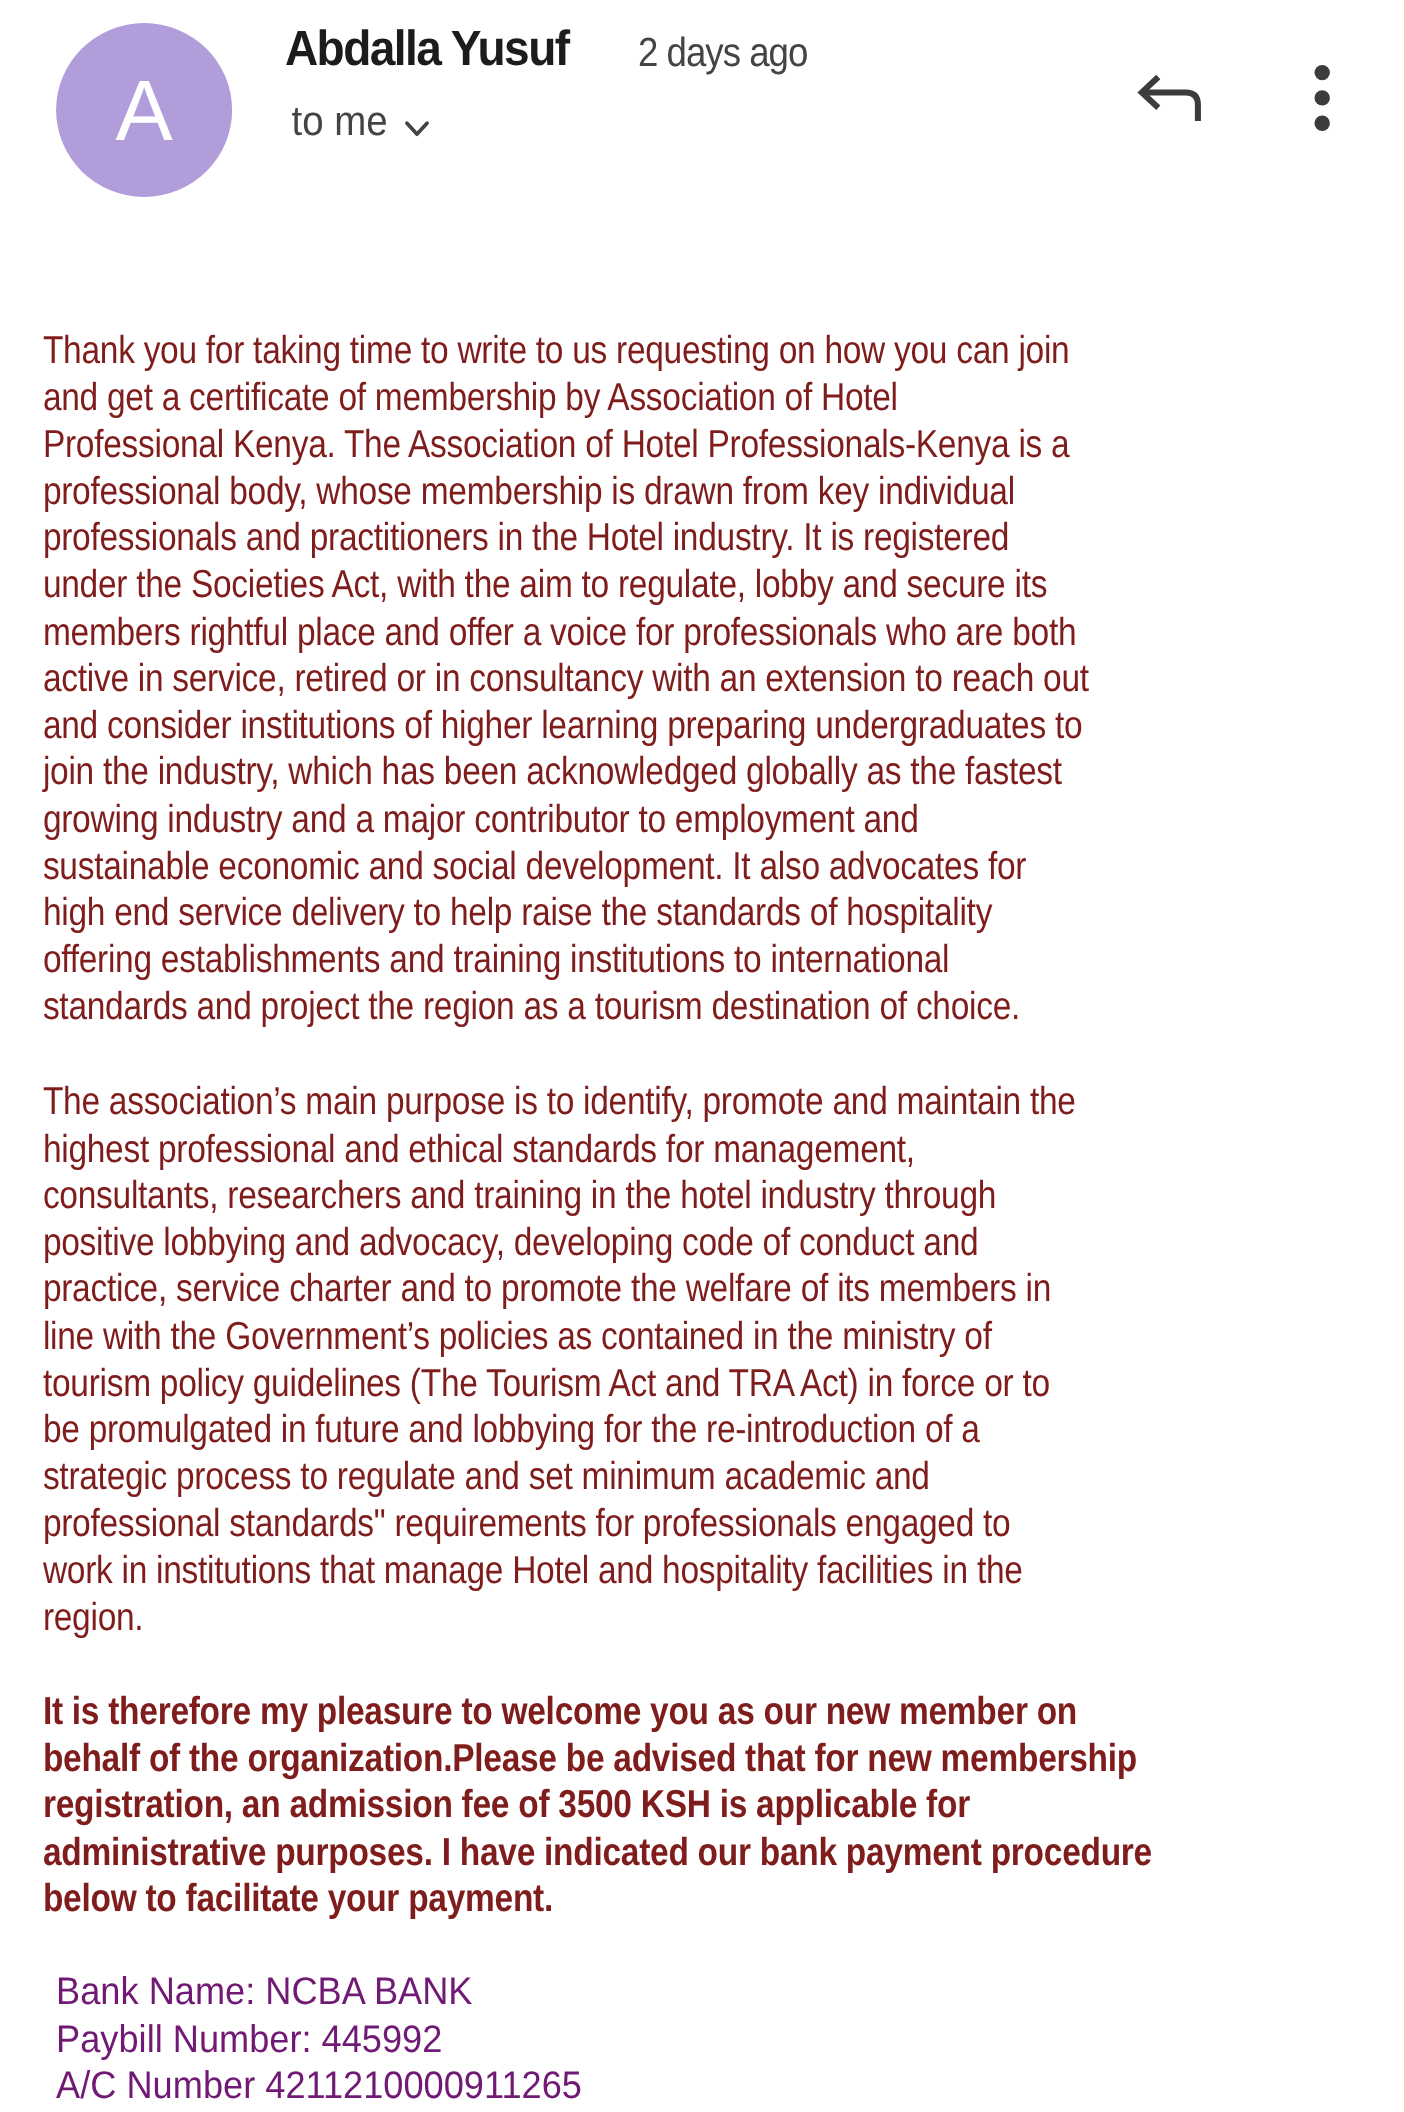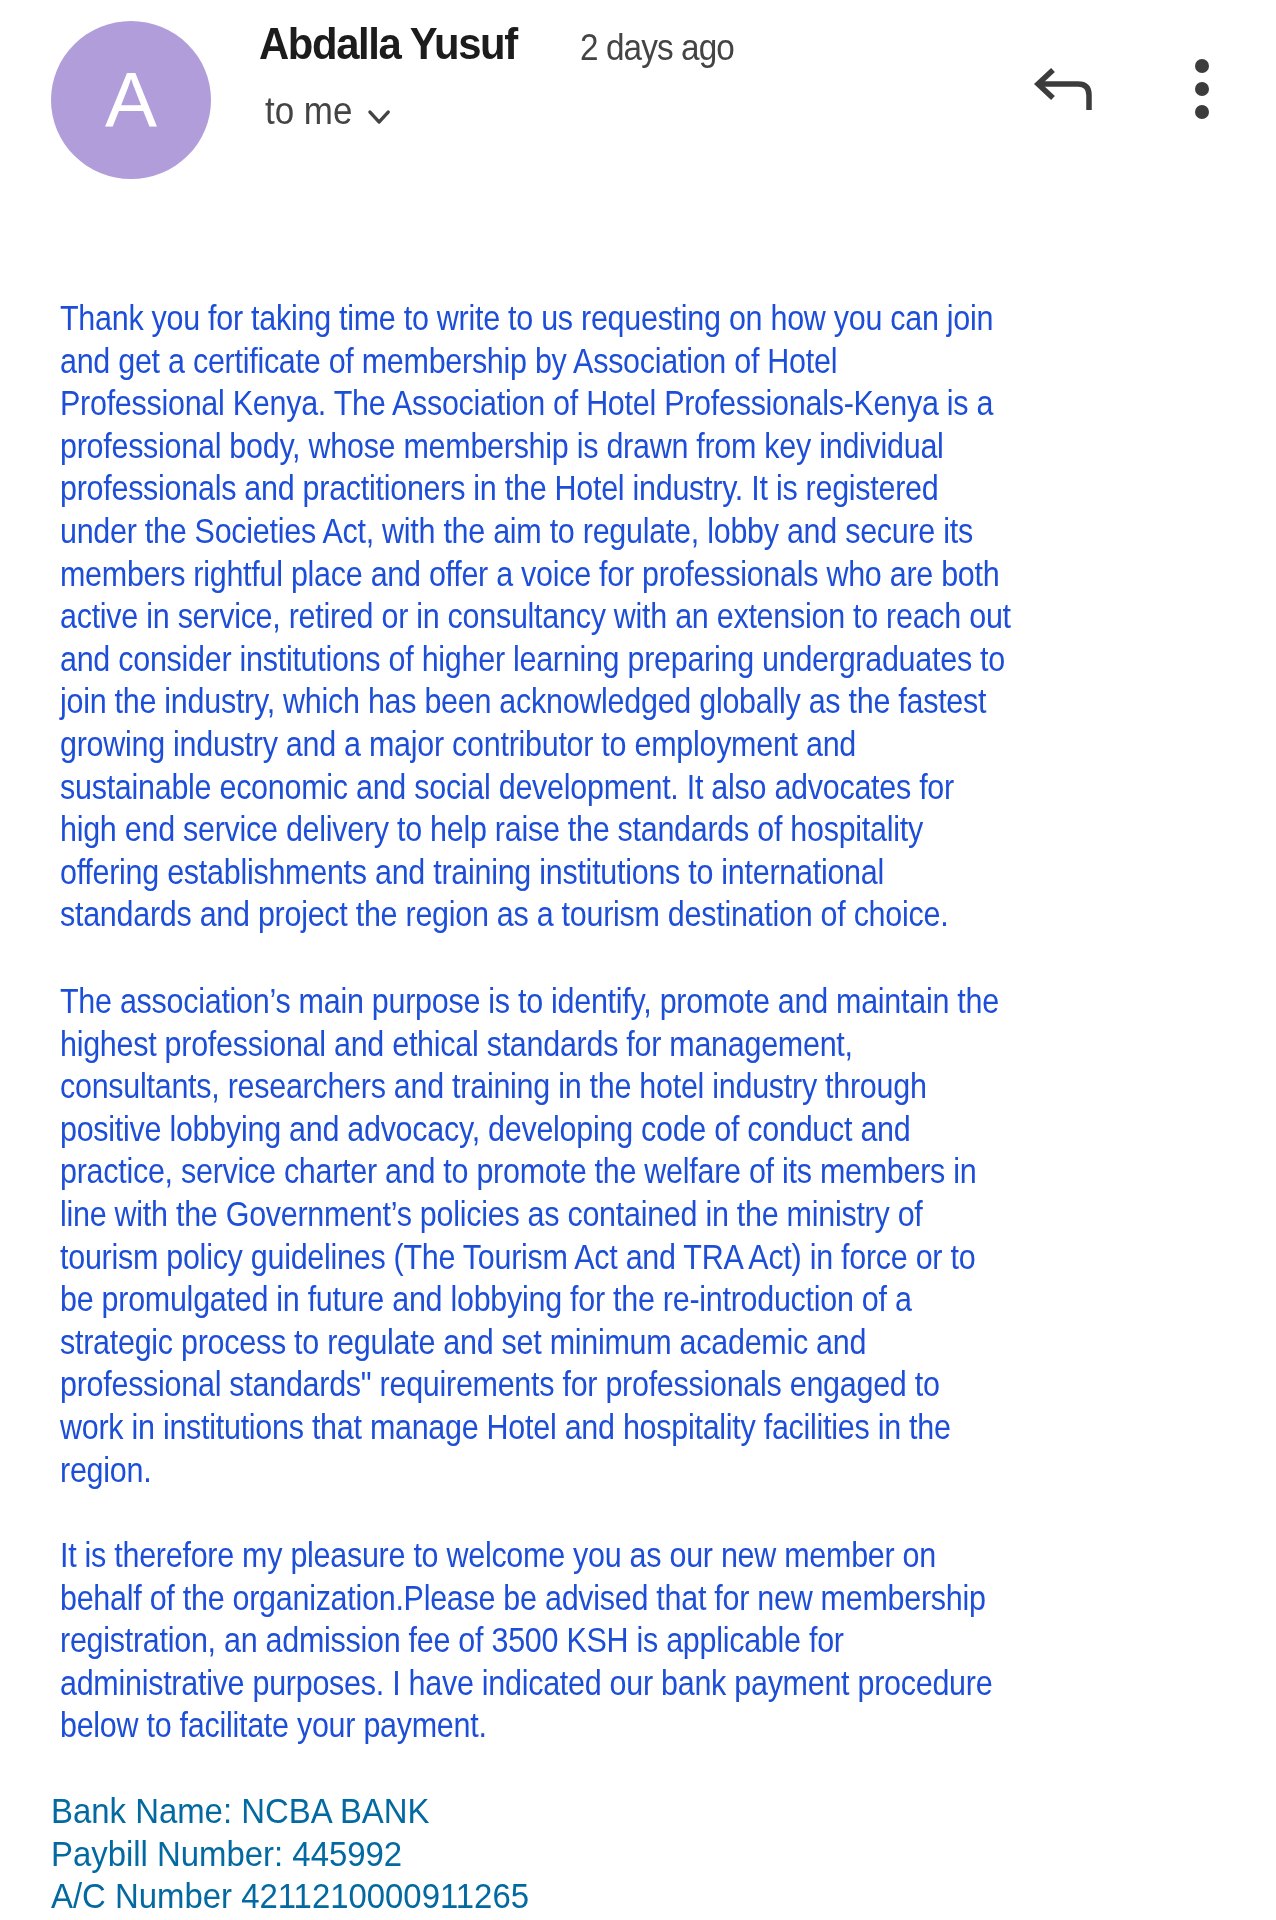--- a/index.html
+++ b/index.html
@@ -26,31 +26,31 @@
   .recipient {
     position: absolute; left: 265px; top: 90px; font-size: 38px; color: #444;
     display: flex; align-items: center; gap: 14px; cursor: pointer;
     transform: scaleX(0.92); transform-origin: left;
   }
   .chev { width: 30px; height: 22px; display: inline-block; margin-top: 10px; }
   .reply-btn { position: absolute; left: 1026px; top: 58px; width: 76px; height: 60px; cursor: pointer; }
   .more-btn  { position: absolute; left: 1180px; top: 54px; width: 44px; height: 70px; cursor: pointer; }
 
   .body-text {
-    position: absolute; left: 60px; width: 1215px;
-    font-size: 35.5px; line-height: 42.6px; color: #1d4ed8;
+    position: absolute; left: 39px; width: 1215px;
+    font-size: 35.5px; line-height: 42.6px; color: #7f1d1d;
     letter-spacing: -0.3px;
   }
   .body-text .ln { display: block; white-space: nowrap; transform: scaleX(0.858); transform-origin: left; }
   #p1 { top: 297px; }
   #p2 { top: 980px; }
-  #p3 { top: 1534px; }
+  #p3 { top: 1534px; font-weight: bold; }
   .bank {
     position: absolute; left: 51px; top: 1790px;
-    font-size: 35px; line-height: 42.6px; color: #0369a1;
+    font-size: 35px; line-height: 42.6px; color: #701a75;
   }
   .bank .ln { display: block; white-space: nowrap; transform: scaleX(0.94); transform-origin: left; }
 </style>
 </head>
 <body>
 
 <div>
   <div class="avatar">
     <span>A</span>
   </div>

